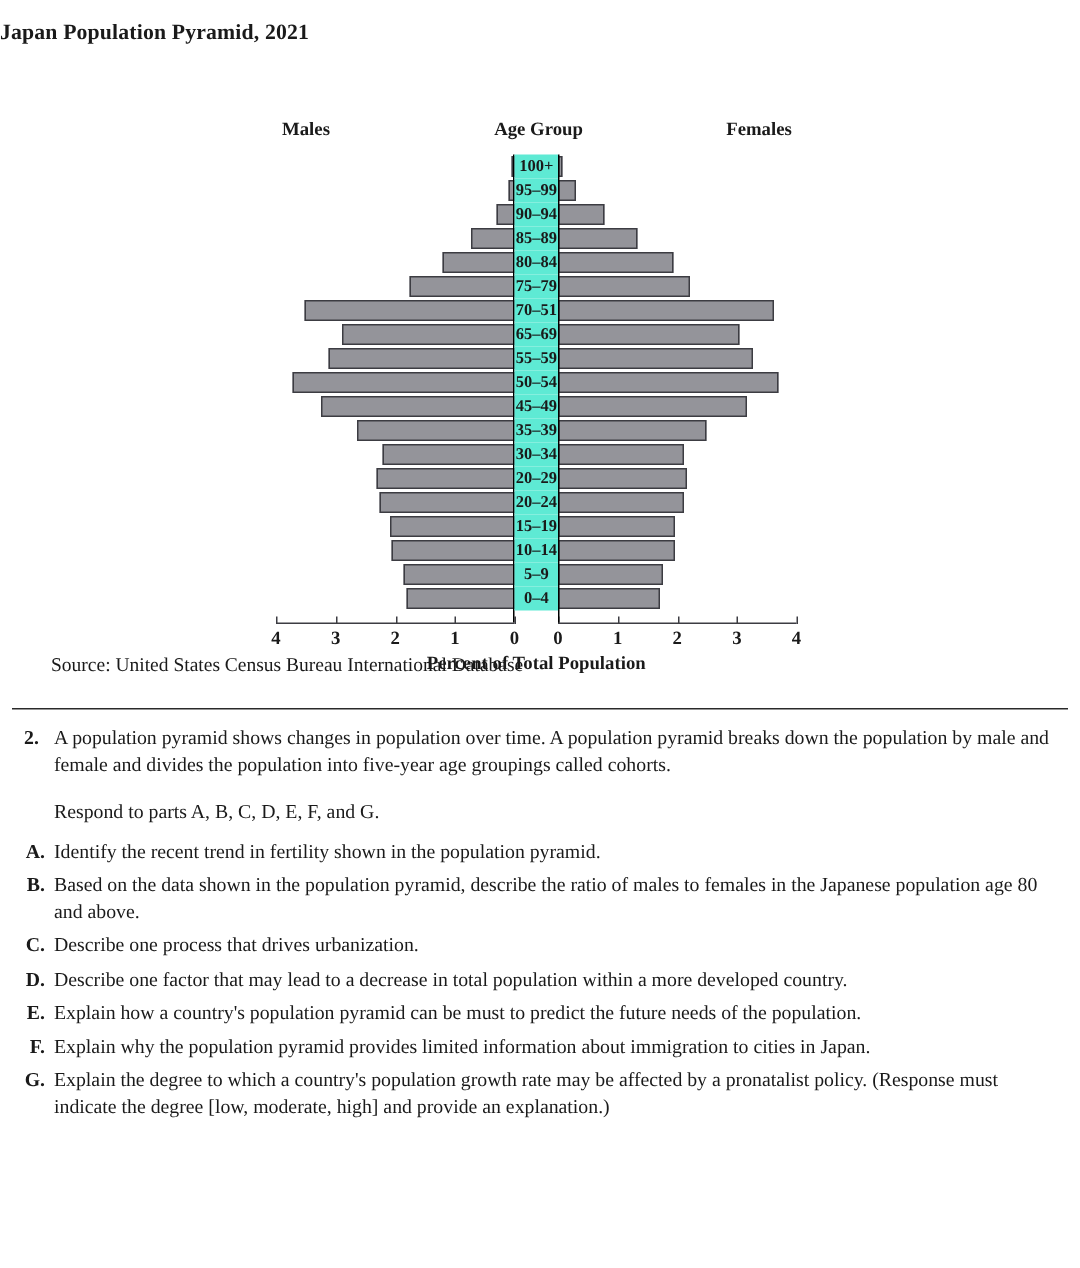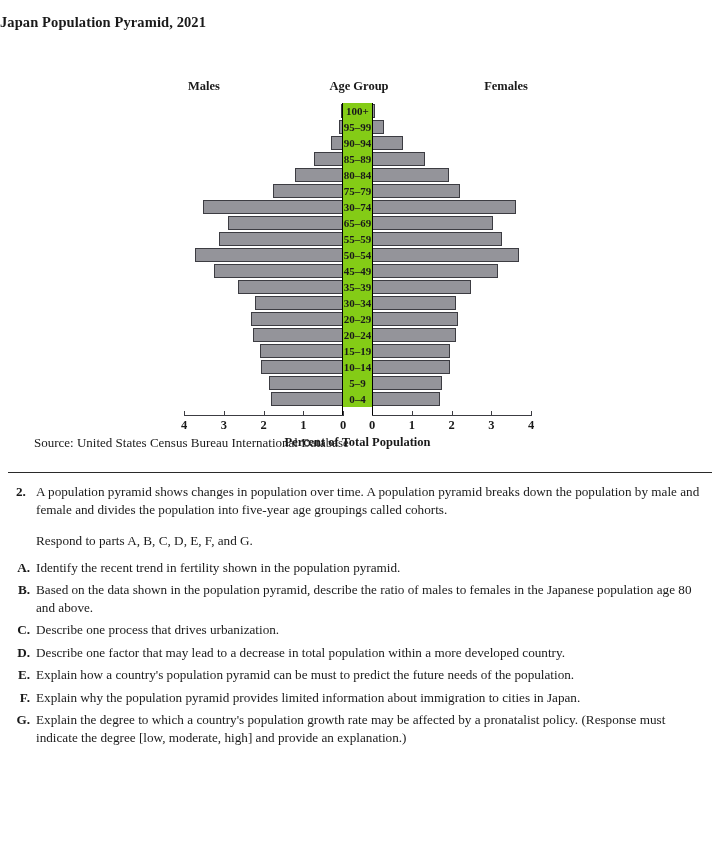--- a/index.html
+++ b/index.html
@@ -92,21 +92,21 @@
     position: absolute;
     left: 159px;
     width: 29px;
     top: 0;
     height: 100%;
     text-align: center;
     font-size: 11px;
     font-weight: bold;
     line-height: 16px;
     white-space: nowrap;
-    background: #84cc16;
+    background: #5eead4;
     z-index: 4;
   }
 
   
   .zero-line {
     position: absolute;
     top: 0;
     width: 1px;
     height: 312px;
     background: #000;
@@ -292,21 +292,21 @@
           </div>
           <div class="agelabel">75–79</div>
           <div class="half right">
             <div class="bar r" title="2.22" style="width: 88.245px;"></div>
           </div>
         </div>
         <div class="row">
           <div class="half left">
             <div class="bar l" title="3.52" style="width: 139.92px;"></div>
           </div>
-          <div class="agelabel">30–74</div>
+          <div class="agelabel">70–51</div>
           <div class="half right">
             <div class="bar r" title="3.62" style="width: 143.895px;"></div>
           </div>
         </div>
         <div class="row">
           <div class="half left">
             <div class="bar l" title="2.9" style="width: 115.275px;"></div>
           </div>
           <div class="agelabel">65–69</div>
           <div class="half right">

